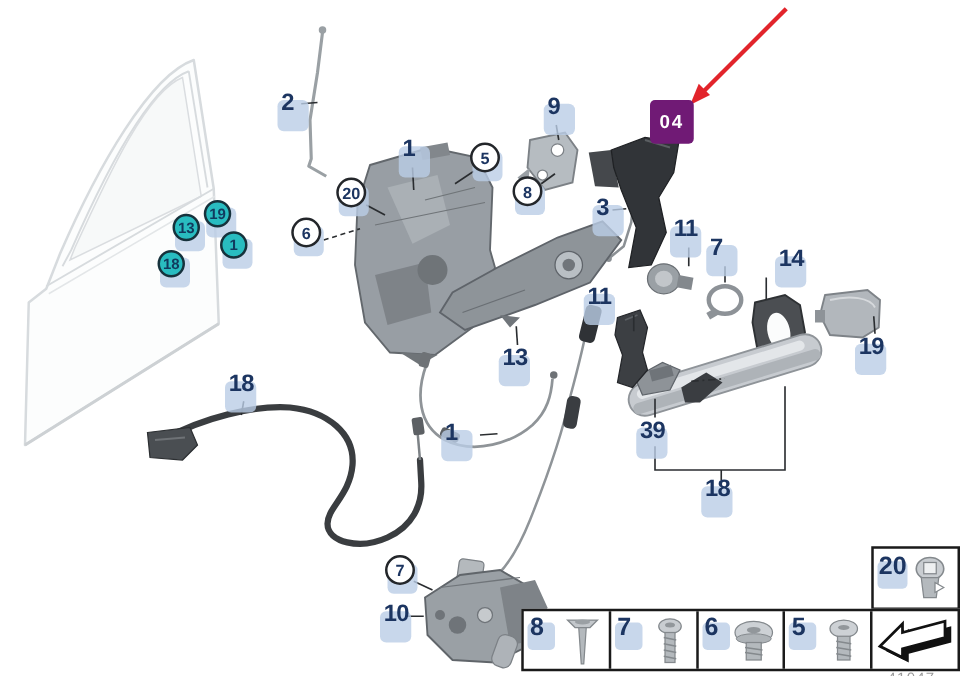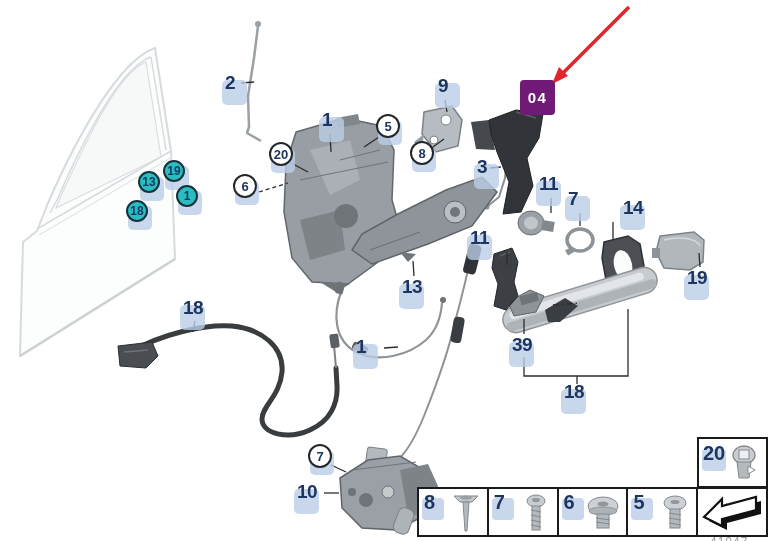--- a/index.html
+++ b/index.html
@@ -269,21 +269,21 @@
     <span class="num">1</span></div>
   <div class="callout" style="left:512px;top:335px">
     <span class="pad"></span>
     <span class="num">39</span></div>
   <div class="callout" style="left:564px;top:382px">
     <span class="pad"></span>
     <span class="num">18</span></div>
   <div class="callout" style="left:183px;top:298px">
     <span class="pad"></span>
     <span class="num">18</span></div>
-  <div class="callout" style="left:297px;top:482px">
+  <div class="callout" style="left:307px;top:482px">
     <span class="pad"></span>
     <span class="num">10</span></div>
 
   <div class="ccall" style="left:376px;top:114px">
     <span class="pad"></span>
     <span class="circ">5</span>
     </div>
   <div class="ccall" style="left:269px;top:142px">
     <span class="pad"></span>
     <span class="circ">20</span>

